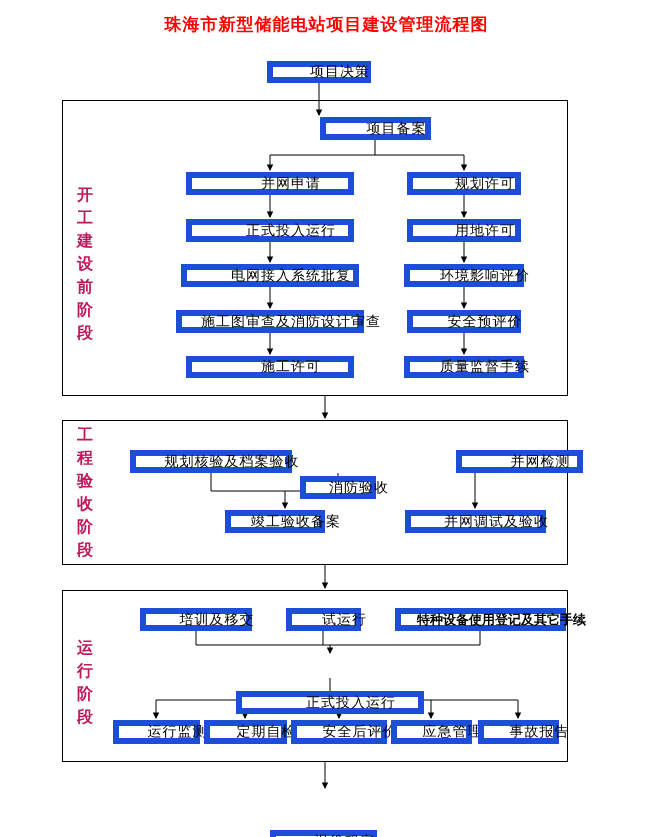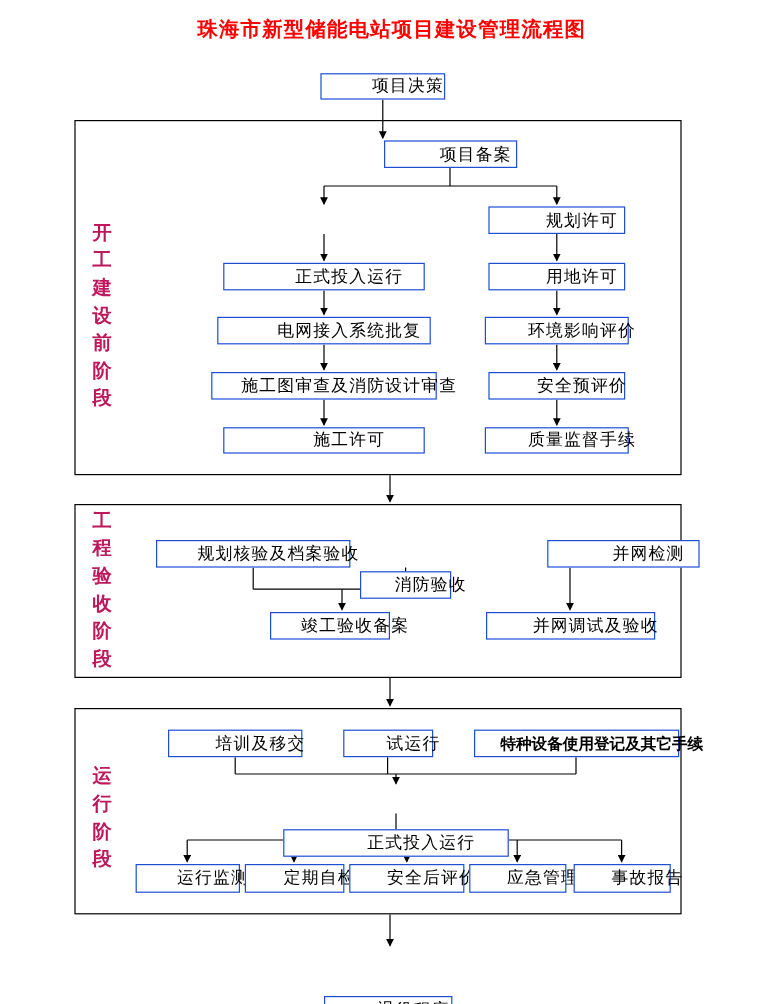--- a/index.html
+++ b/index.html
@@ -17,21 +17,21 @@
   .s2 { left:62px;  top:420px; width:506px; height:145px; }
   .s3 { left:62px;  top:590px; width:506px; height:172px; }
   .stage-label {
     position:absolute; width:20px; color:#be185d; font-weight:bold;
     font-size:16px; line-height:23px; text-align:center; word-break:break-all;
   }
   .lbl1 { left:75px; top:183px; }
   .lbl2 { left:75px; top:423px; }
   .lbl3 { left:75px; top:636px; }
   .node {
-    position:absolute; border:1px solid #1d4ed8; background:#ffffff;
+    position:absolute; border:6px solid #1d4ed8; background:#ffffff;
     display:flex; align-items:center; justify-content:center;
     font-size:14px; color:#000; white-space:nowrap; letter-spacing:1px;padding-left:42px;
   }
   .n-start  { left:267px; top:61px;  width:104px; height:22px; }
   .n-filing { left:320px; top:117px; width:111px; height:23px; }
   .n-l1 { left:186px; top:172px; width:168px; height:23px; }
   .n-l2 { left:186px; top:219px; width:168px; height:23px; }
   .n-l3 { left:181px; top:264px; width:178px; height:23px; }
   .n-l4 { left:176px; top:310px; width:188px; height:23px; }
   .n-l5 { left:186px; top:356px; width:168px; height:22px; }
@@ -110,20 +110,21 @@
   <div class="section s2"></div>
   <div class="section s3"></div>
 
   <div class="stage-label lbl1">开工建设前阶段</div>
   <div class="stage-label lbl2">工程验收阶段</div>
   <div class="stage-label lbl3">运行阶段</div>
 
   <div class="node n-start">项目决策</div>
   <div class="node n-filing">项目备案</div>
 
+  <div class="node n-l1">并网申请</div>
   <div class="node n-l2">正式投入运行</div>
   <div class="node n-l3">电网接入系统批复</div>
   <div class="node n-l4">施工图审查及消防设计审查</div>
   <div class="node n-l5">施工许可</div>
 
   <div class="node n-r1">规划许可</div>
   <div class="node n-r2">用地许可</div>
   <div class="node n-r3">环境影响评价</div>
   <div class="node n-r4">安全预评价</div>
   <div class="node n-r5">质量监督手续</div>

